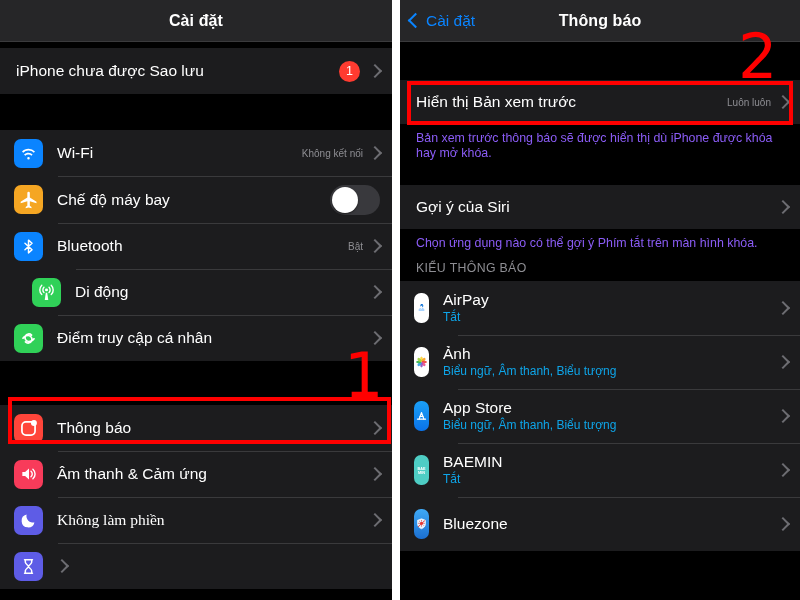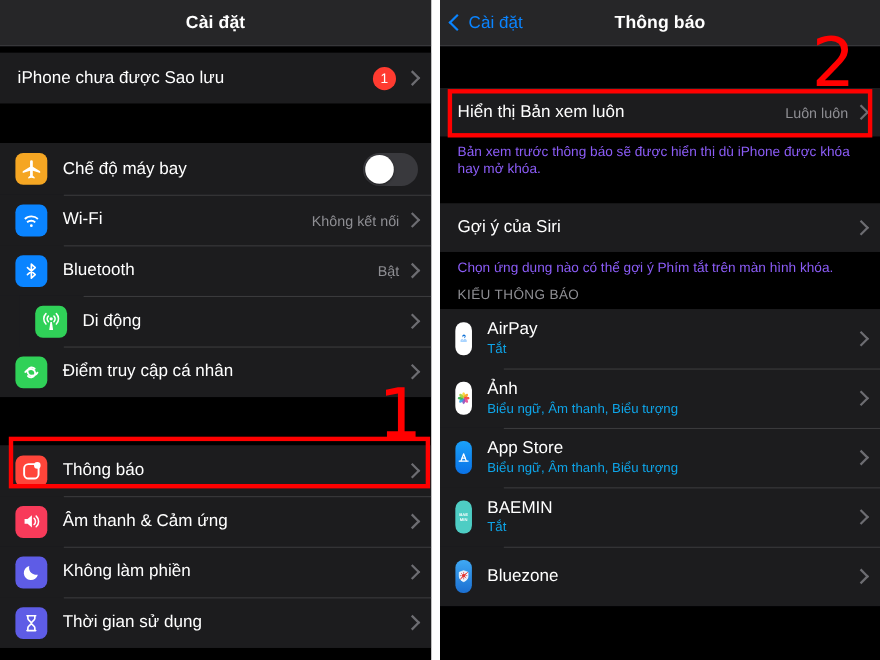--- a/index.html
+++ b/index.html
@@ -43,21 +43,21 @@
   .row{
     position:relative;display:flex;align-items:center;
     background:#1c1c1e;padding:0 12px 0 14px;box-sizing:border-box;
     min-height:44px;
   }
   .row + .row::before{
     content:"";position:absolute;left:58px;right:0;top:0;height:1px;
     background:#3a3a3c;
   }
   .row .label{color:#fff;font-size:15.5px;flex:1;white-space:nowrap;}
-  .row .value{color:#8e8e93;font-size:13px;margin-right:7px;white-space:nowrap;}
+  .row .value{color:#8e8e93;font-size:10px;margin-right:7px;white-space:nowrap;}
   .chev{
     flex:0 0 auto;width:8px;height:8px;
     border-right:2px solid #6d6d72;border-top:2px solid #6d6d72;
     transform:rotate(45deg);
   }
 
   
   .appicon{
     flex:0 0 auto;width:29px;height:29px;border-radius:7px;
     margin-right:14px;display:flex;align-items:center;justify-content:center;
@@ -126,41 +126,41 @@
         <span class="label">iPhone chưa được Sao lưu</span>
         <span class="badge">1</span>
         <span class="chev"></span>
       </div>
     </div>
 
     <div class="gap" style="height:36px;"></div>
 
     <div class="group">
 
+      <div class="row" style="min-height:46px;">
+        <span class="appicon" style="background:#0a84ff;">
+          <svg width="19" height="19" viewBox="0 0 24 24" fill="#fff">
+              <path d="M12 19.5a1.6 1.6 0 1 0 0-3.2 1.6 1.6 0 0 0 0 3.2zm0-6.1c1.4 0 2.7.55 3.7 1.45l1.5-1.6A8.2 8.2 0 0 0 12 11.1c-2.1 0-4.1.8-5.6 2.15l1.5 1.6a5.5 5.5 0 0 1 4.1-1.45zm0-5.1c2.5 0 4.9.95 6.7 2.65l1.5-1.6A11.7 11.7 0 0 0 12 6.1c-3.1 0-6 1.15-8.2 3.25l1.5 1.6A9.7 9.7 0 0 1 12 8.3z"></path>
+            </svg>
+        </span>
+        <span class="label">Wi-Fi</span>
+        <span class="value">Không kết nối</span>
+        <span class="chev"></span>
+      </div>
+
       <div class="row" style="min-height:47px;">
         <span class="appicon" style="background:#f5a623;">
           <svg width="20" height="20" viewBox="0 0 24 24" fill="#fff">
               <path d="M21 16v-2l-8-5V3.5A1.5 1.5 0 0 0 11.5 2 1.5 1.5 0 0 0 10 3.5V9l-8 5v2l8-2.5V19l-2 1.5V22l3.5-1 3.5 1v-1.5L13 19v-5.5L21 16z"></path>
             </svg>
         </span>
         <span class="label">Chế độ máy bay</span>
         <span class="toggle">
             <span class="knob"></span>
           </span>
-      </div>
-
-      <div class="row" style="min-height:46px;">
-        <span class="appicon" style="background:#0a84ff;">
-          <svg width="19" height="19" viewBox="0 0 24 24" fill="#fff">
-              <path d="M12 19.5a1.6 1.6 0 1 0 0-3.2 1.6 1.6 0 0 0 0 3.2zm0-6.1c1.4 0 2.7.55 3.7 1.45l1.5-1.6A8.2 8.2 0 0 0 12 11.1c-2.1 0-4.1.8-5.6 2.15l1.5 1.6a5.5 5.5 0 0 1 4.1-1.45zm0-5.1c2.5 0 4.9.95 6.7 2.65l1.5-1.6A11.7 11.7 0 0 0 12 6.1c-3.1 0-6 1.15-8.2 3.25l1.5 1.6A9.7 9.7 0 0 1 12 8.3z"></path>
-            </svg>
-        </span>
-        <span class="label">Wi-Fi</span>
-        <span class="value">Không kết nối</span>
-        <span class="chev"></span>
       </div>
 
       <div class="row" style="min-height:46px;">
         <span class="appicon" style="background:#0a84ff;">
           <svg width="17" height="17" viewBox="0 0 24 24" fill="none" stroke="#fff" stroke-width="2.1" stroke-linejoin="round" stroke-linecap="round">
               <path d="M7 7.5L17 16.5 12 21V3l5 4.5L7 16.5"></path>
             </svg>
         </span>
         <span class="label">Bluetooth</span>
         <span class="value">Bật</span>
@@ -211,37 +211,36 @@
           <svg width="20" height="20" viewBox="0 0 24 24" fill="#fff">
               <path d="M4 9.5v5h3.3L12 18.7V5.3L7.3 9.5H4z"></path>
               <path d="M14.4 8.6a4.6 4.6 0 0 1 0 6.8" fill="none" stroke="#fff" stroke-width="1.7" stroke-linecap="round"></path>
               <path d="M16.7 6.2a7.8 7.8 0 0 1 0 11.6" fill="none" stroke="#fff" stroke-width="1.7" stroke-linecap="round"></path>
             </svg>
         </span>
         <span class="label">Âm thanh &amp; Cảm ứng</span>
         <span class="chev"></span>
       </div>
 
-      <div class="row" style="min-height:46px;">
+      <div class="row" style="min-height:46px;font-family:Liberation Serif, serif;">
         <span class="appicon" style="background:#5e5ce6;">
           <svg width="19" height="19" viewBox="0 0 24 24" fill="#fff">
               <path d="M19.5 14.4A8.2 8.2 0 0 1 9.6 4.5a8.2 8.2 0 1 0 9.9 9.9z"></path>
             </svg>
         </span>
         <span class="label">Không làm phiền</span>
         <span class="chev"></span>
       </div>
 
       <div class="row" style="min-height:46px;">
         <span class="appicon" style="background:#5e5ce6;">
           <svg width="19" height="19" viewBox="0 0 24 24" fill="none" stroke="#fff" stroke-width="1.9" stroke-linecap="round" stroke-linejoin="round">
               <path d="M7 3.5h10M7 20.5h10M8 3.5v3.2c0 2 4 3.8 4 5.3 0 1.5-4 3.3-4 5.3v3.2M16 3.5v3.2c0 2-4 3.8-4 5.3 0 1.5 4 3.3 4 5.3v3.2"></path>
             </svg>
         </span>
-        <span class="label">Thời gian sử dụng</span>
         <span class="chev"></span>
       </div>
 
     </div>
 
     <div class="gap" style="height:10px;"></div>
 
     <div class="ann-num" style="left:344px;top:345px;">1</div>
     <div class="ann-box" style="left:8px;top:397px;width:383px;height:47px;"></div>
 
@@ -256,21 +255,21 @@
         <span class="chev-back"></span>
         <span>Cài đặt</span>
       </span>
       <span class="title">Thông báo</span>
     </div>
 
     <div class="gap" style="height:38px;"></div>
 
     <div class="group">
       <div class="row" style="min-height:44px;padding-left:16px;">
-        <span class="label">Hiển thị Bản xem luôn</span>
+        <span class="label">Hiển thị Bản xem trước</span>
         <span class="value">Luôn luôn</span>
         <span class="chev"></span>
       </div>
     </div>
 
     <div class="footnote">Bản xem trước thông báo sẽ được hiển thị dù iPhone được khóa hay mở khóa.</div>
 
     <div class="gap" style="height:14px;"></div>
 
     <div class="group">

